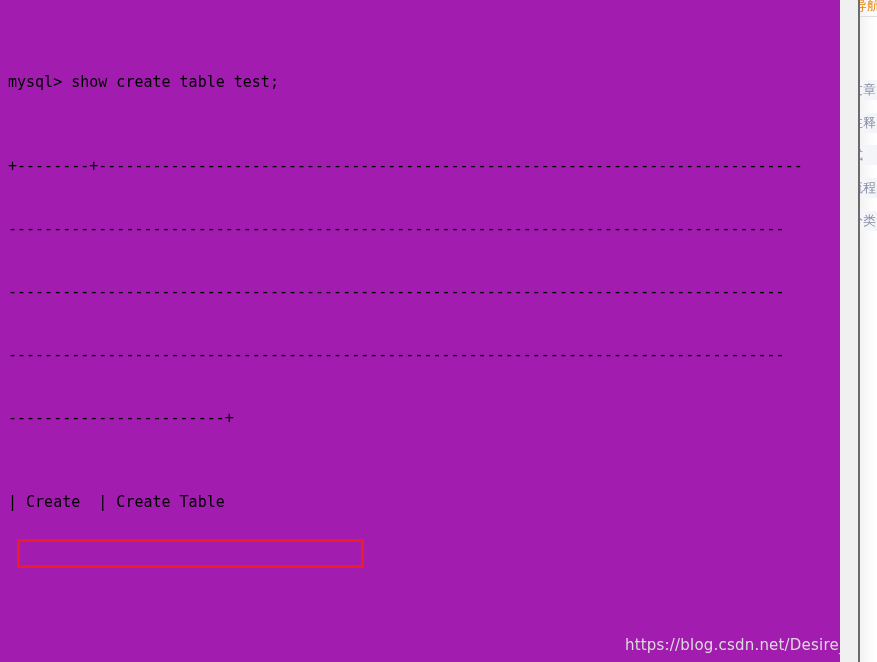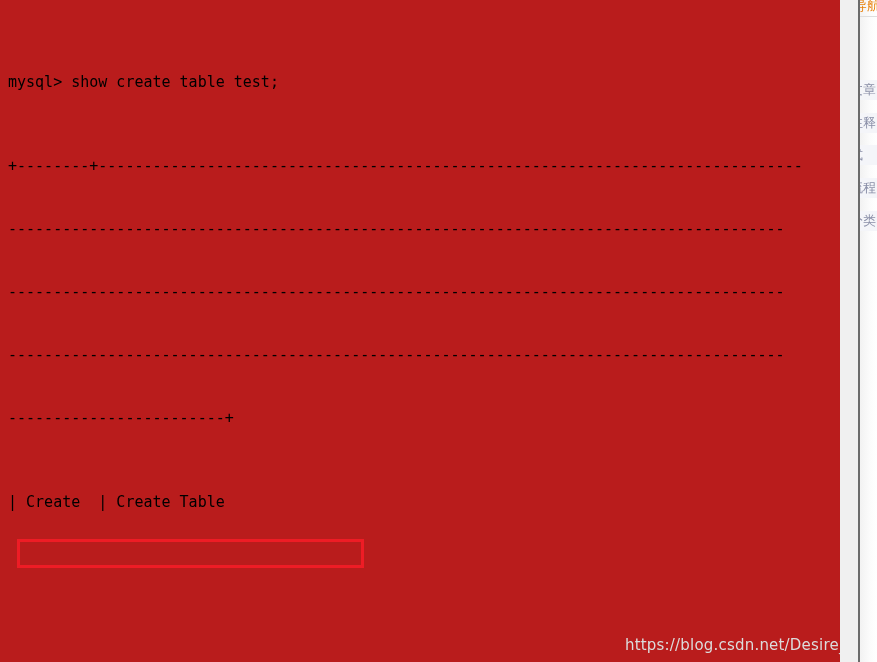--- a/index.html
+++ b/index.html
@@ -32,21 +32,21 @@
     background: #e3e3e3;
   }
 
   
   #terminal {
     position: absolute;
     left: 0;
     top: 0;
     width: 840px;
     height: 662px;
-    background: #b91c1c;
+    background: #a21caf;
     overflow: hidden;
   }
   .code-lines {
     position: absolute;
     left: 8px;
     top: 9px;
     width: 830px;
     font-size: 15px;
     line-height: 21px;
     color: #000000;

